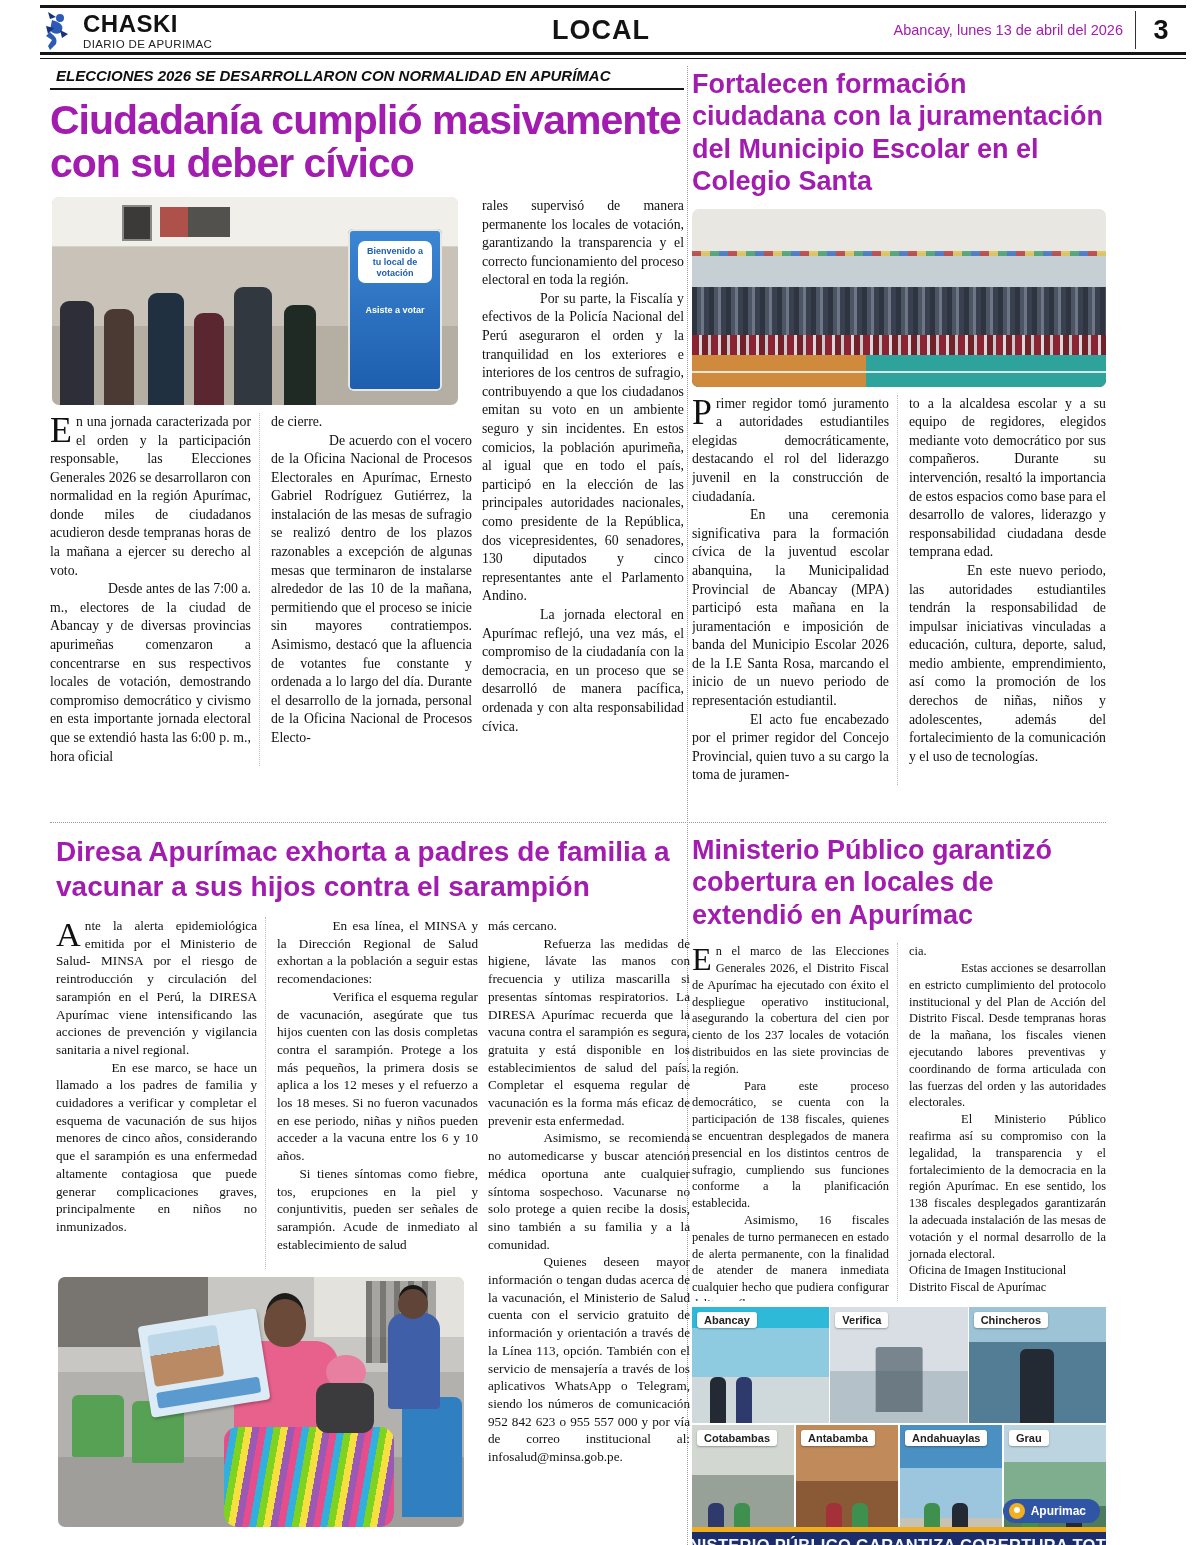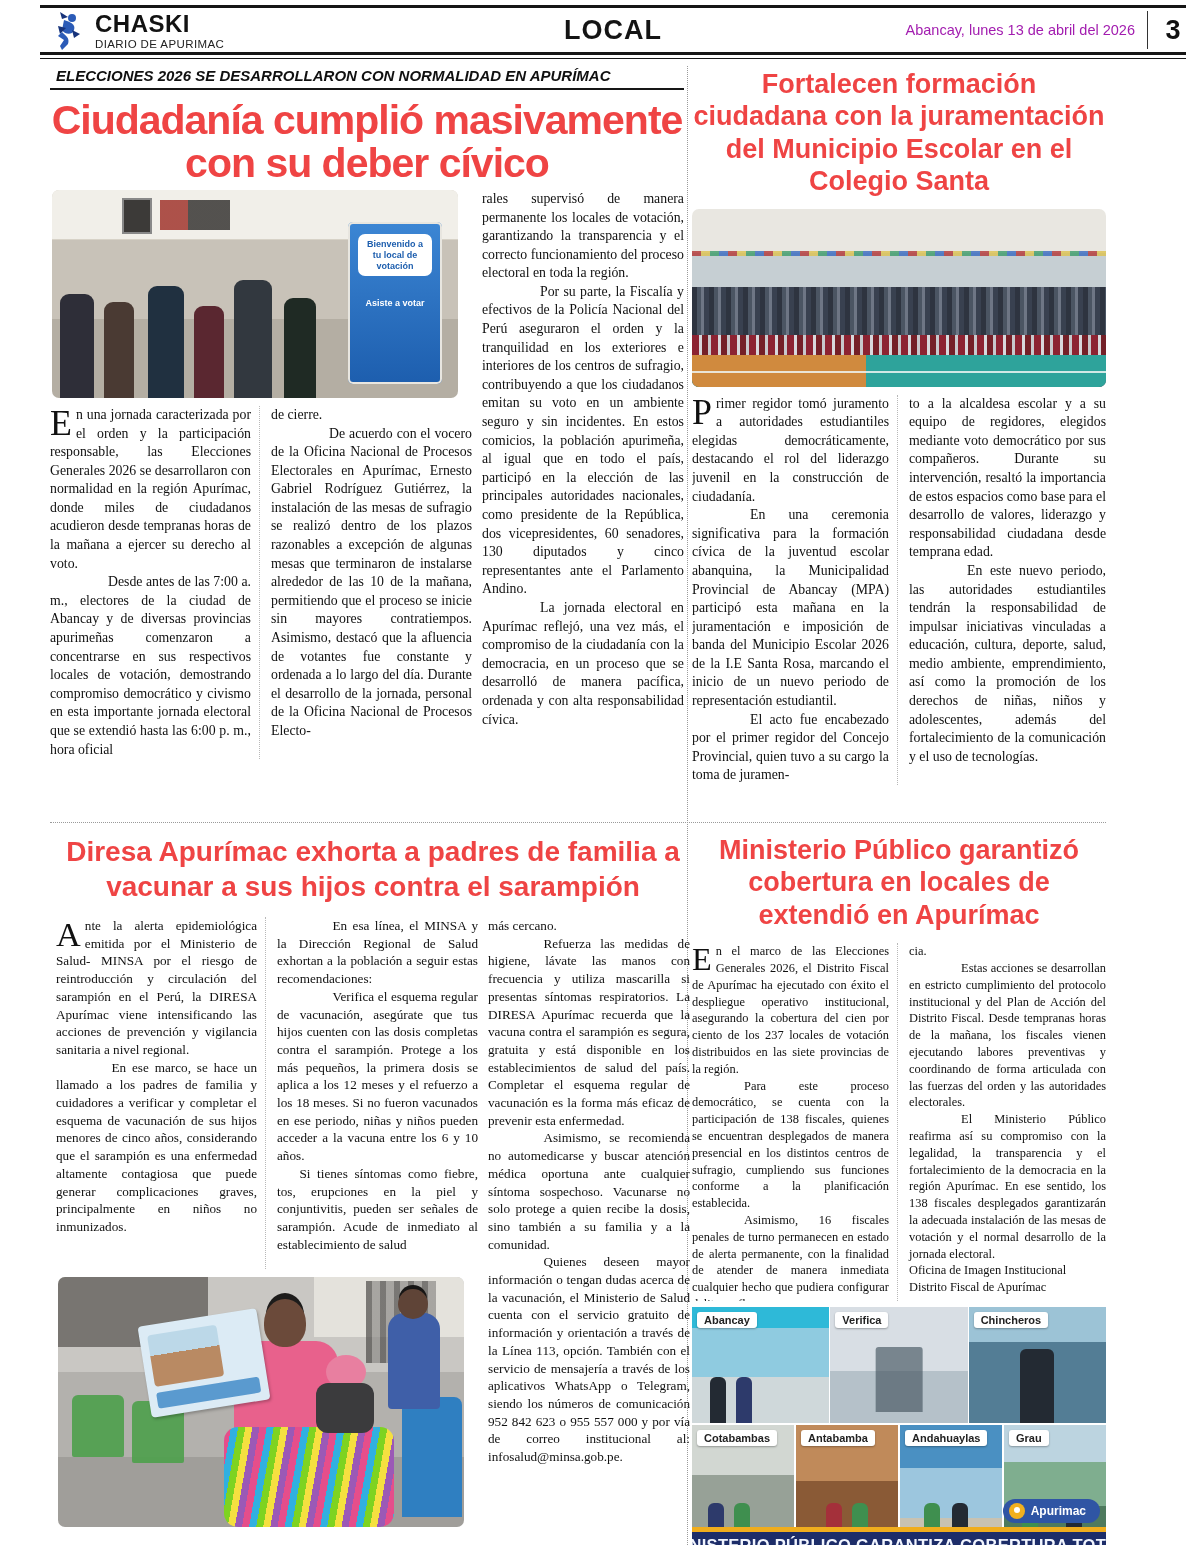--- a/index.html
+++ b/index.html
@@ -7,21 +7,21 @@
   .page {
     position:relative; width:1200px; height:1545px; margin:0 auto;
     background:#fff; overflow:hidden; color:#111;
     font-family:"Liberation Serif", serif;
   }
   
   .hdr-rule { position:absolute; left:40px; width:1146px; background:#161616; }
   .hdr-rule.r0 { top:5px;  height:3px; }
   .hdr-rule.r1 { top:52px; height:3px; }
   .hdr-rule.r2 { top:58px; height:1px; }
-  .masthead { position:absolute; left:40px; top:8px; width:1146px; height:53px; }
+  .masthead { position:absolute; left:28px; top:8px; width:1146px; height:53px; }
   .brand { position:absolute; left:10px; top:2px; display:flex; align-items:center; gap:7px; }
   .brand svg { display:block; }
   .brand-name { font-family:"Liberation Sans", sans-serif; font-weight:bold; font-size:24px; line-height:1; letter-spacing:.5px; color:#121212; }
   .brand-sub  { font-family:"Liberation Sans", sans-serif; font-size:11.5px; letter-spacing:.4px; color:#222; margin-top:2px; }
   .section-title { position:absolute; left:50%; top:7px; transform:translateX(-50%);
     font-family:"Liberation Sans", sans-serif; font-weight:bold; font-size:27px; letter-spacing:1px; color:#141414; }
   .hdr-right { position:absolute; right:0; top:2px; height:40px; display:flex; align-items:center; gap:12px; }
   .dateline { font-family:"Liberation Sans", sans-serif; font-size:14.5px; color:#a21caf; }
   .hdr-vrule { width:1px; height:38px; background:#333; }
   .page-number { font-family:"Liberation Sans", sans-serif; font-weight:bold; font-size:27px; width:26px; text-align:center; }
@@ -31,22 +31,22 @@
   
   .article { position:absolute; overflow:hidden; }
   .art-elecciones { left:50px;  top:66px;  width:634px; height:754px; }
   .art-fortalecen { left:692px; top:66px;  width:414px; height:754px; }
   .art-diresa     { left:56px;  top:830px; width:634px; height:715px; }
   .art-ministerio { left:692px; top:830px; width:414px; height:715px; }
   .kicker {
     font-family:"Liberation Sans", sans-serif; font-weight:bold; font-style:italic;
     font-size:15px; padding:1px 0 4px 6px; border-bottom:2px solid #161616; color:#101010;
   }
-  .headline { font-family:"Liberation Sans", sans-serif; font-weight:bold; text-align:center; color:#ef4444; }
-  .art-elecciones .headline { font-size:41px; line-height:1.06; letter-spacing:-1px; margin:9px 0 4px; }
+  .headline { font-family:"Liberation Sans", sans-serif; font-weight:bold; text-align:left; color:#a21caf; }
+  .art-elecciones .headline { font-size:41px; line-height:1.06; letter-spacing:-1px; margin:9px 0 11px; }
   .art-fortalecen .headline { font-size:27px; line-height:1.2;  margin:2px 0 11px; }
   .art-diresa     .headline { font-size:28px; line-height:1.25; margin:4px 0 13px; }
   .art-ministerio .headline { font-size:27px; line-height:1.2;  margin:4px 0 12px; }
   .row { display:flex; gap:10px; }
   .left2col { width:422px; flex:0 0 422px; }
   .cols2 { display:flex; gap:11px; }
   .col { flex:1 1 0; min-width:0; }
   .sep-r { border-right:1px dotted #b8b8b8; padding-right:8px; }
   
   .bt { font-family:"Liberation Serif", serif; font-size:13.8px; line-height:18.6px; text-align:justify; hyphens:auto; color:#101010; }

